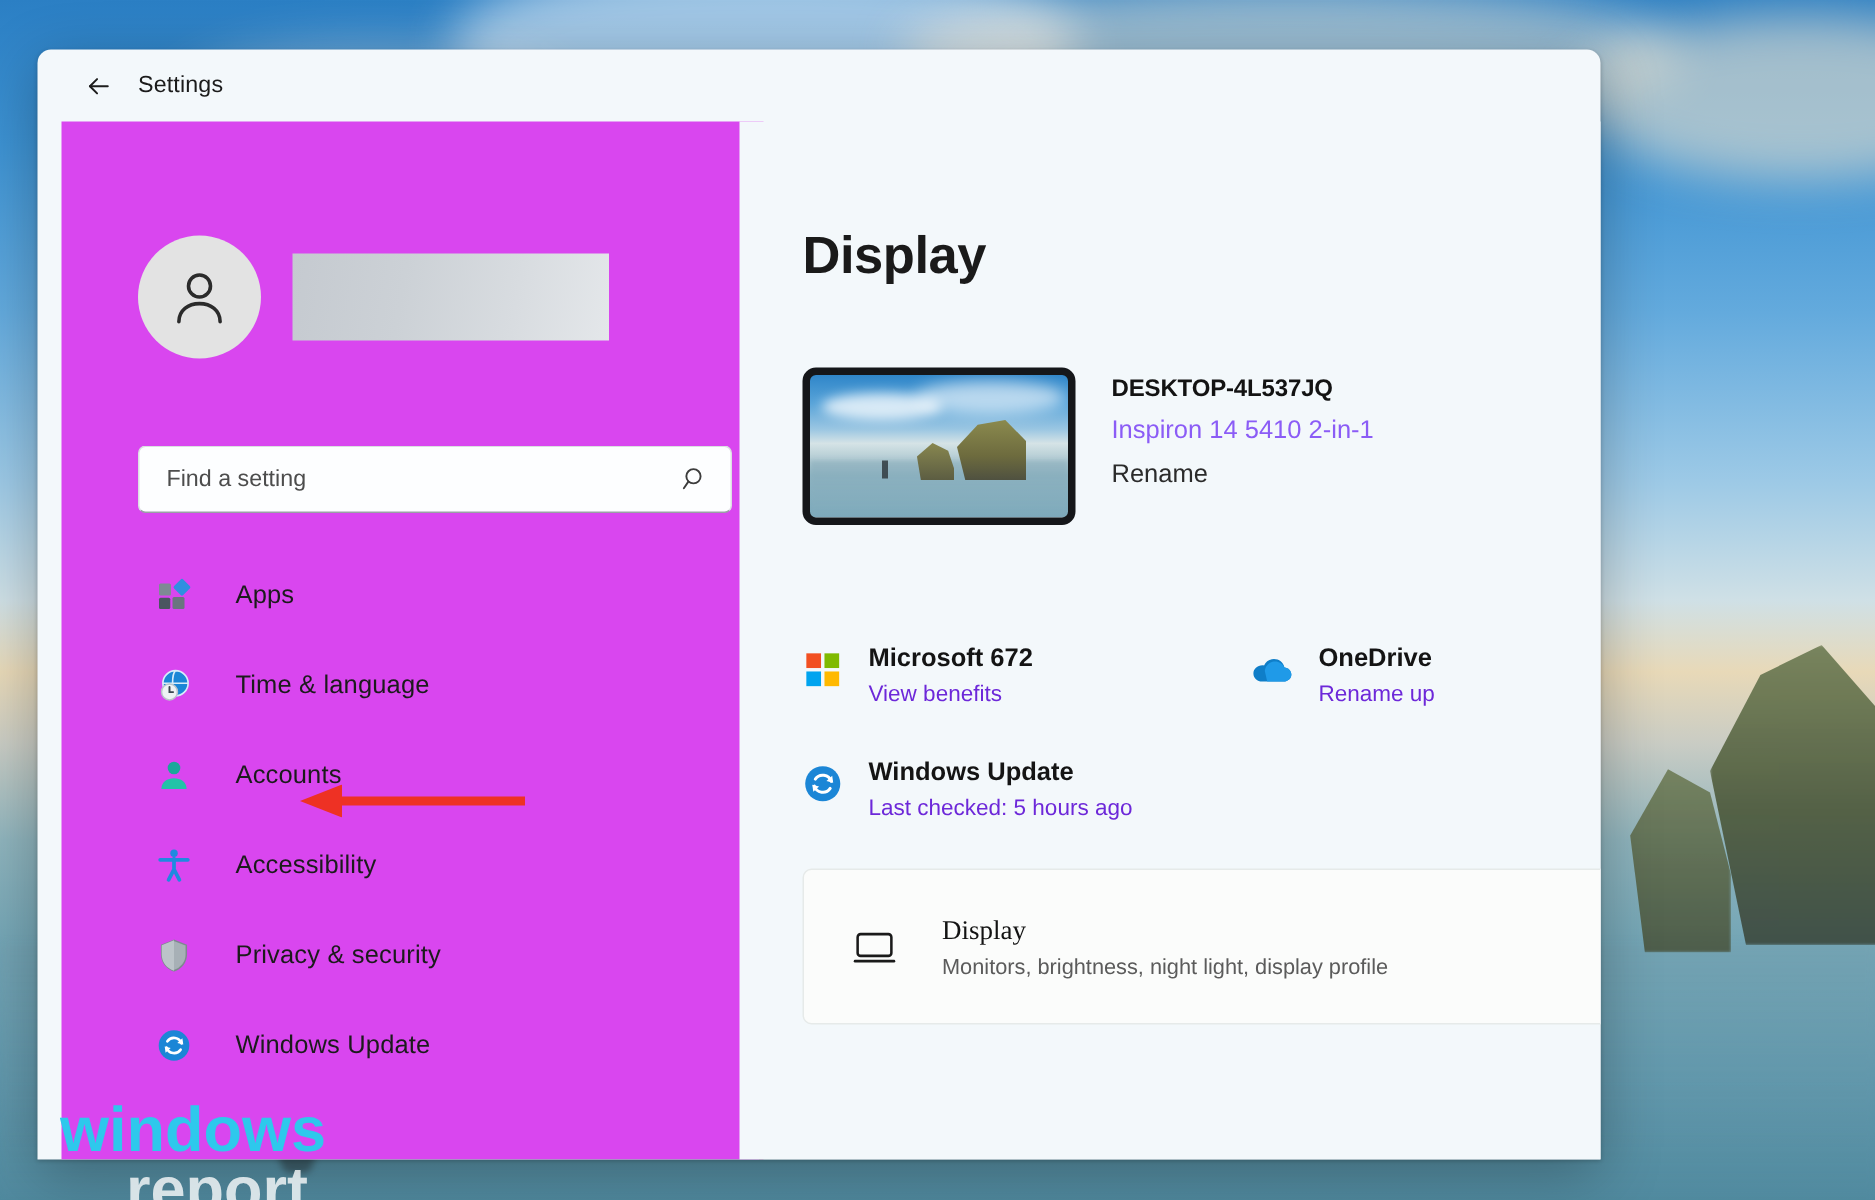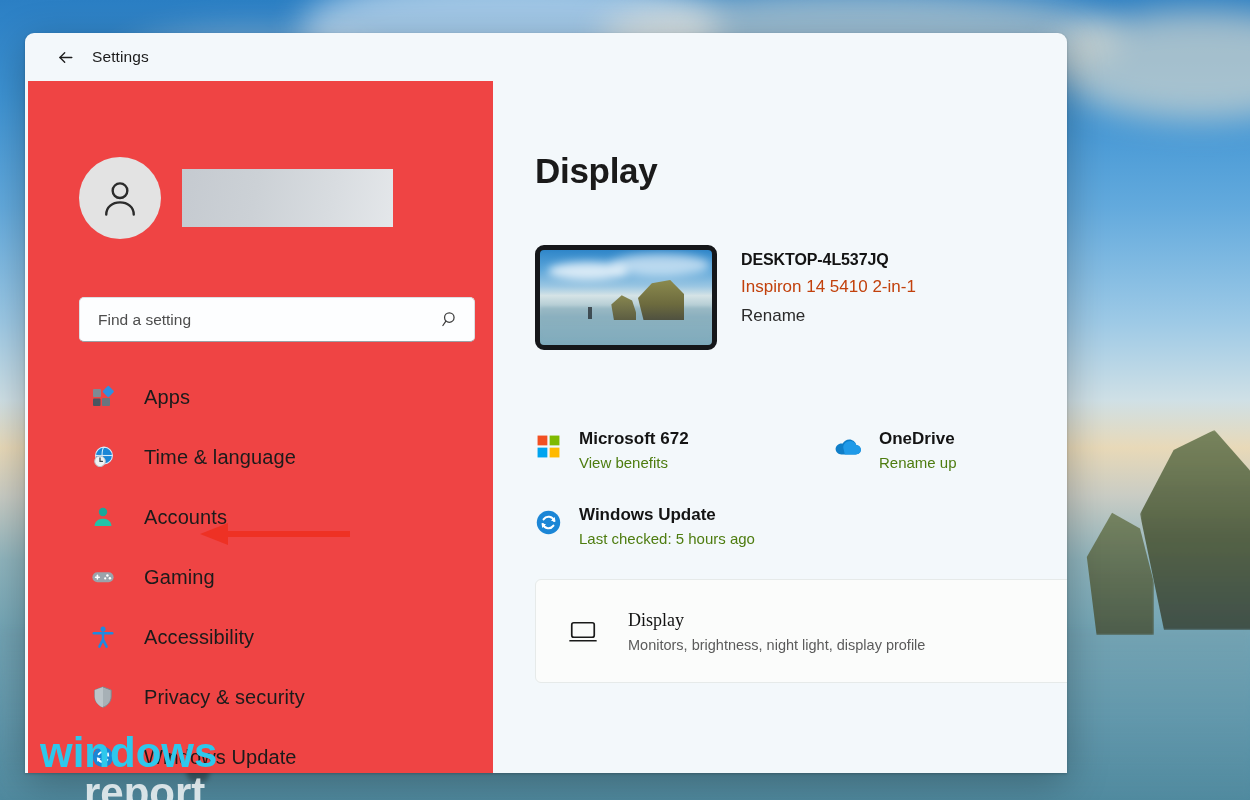--- a/index.html
+++ b/index.html
@@ -112,23 +112,23 @@
     display: flex; height: 40px;
   }
   .win-ctl {
     width: 47px; height: 40px;
     display: flex; align-items: center; justify-content: center;
     cursor: pointer; color: #1d1d1d;
   }
 
   
   #sidebar {
-    position: absolute; left: 3px; top: 48px;
+    position: absolute; left: 16px; top: 48px;
     width: 468px; height: 692px;
-    background: #ef4444;
+    background: #d946ef;
   }
   #profile-row {
     position: absolute; left: 51px; top: 76px;
     display: flex; align-items: center;
   }
   #avatar {
     width: 82px; height: 82px; border-radius: 50%;
     background: #e3e3e3;
     display: flex; align-items: center; justify-content: center;
   }
@@ -166,21 +166,21 @@
     padding-left: 62px;
     cursor: pointer;
   }
   .nav-icon {
     width: 26px; height: 26px;
     display: flex; align-items: center; justify-content: center;
     flex: 0 0 26px;
   }
   .nav-label {
     margin-left: 28px;
-    font-size: 20px;
+    font-size: 17px;
     color: #1b1b1b;
     letter-spacing: .1px;
   }
   #sidebar-scrollbar {
     position: absolute; left: 465px; top: 487px;
     width: 3px; height: 236px;
     background: #8b9396;
     border-radius: 2px;
   }
 
@@ -237,21 +237,21 @@
   }
   #thumb-walker {
     position: absolute; left: 48px; bottom: 26px;
     width: 4px; height: 12px; background: #2a3338; opacity: .8;
   }
   #device-info { margin-left: 24px; padding-top: 6px; }
   #device-name {
     font-size: 16px; font-weight: bold; color: #131313; letter-spacing: -.1px;
   }
   #device-model {
-    font-size: 17px; color: #c2410c; margin-top: 8px;
+    font-size: 17px; color: #8b5cf6; margin-top: 8px;
   }
   #rename-link {
     font-size: 17px; color: #2b2b2b; margin-top: 9px; cursor: pointer;
     width: fit-content;
   }
 
   
   #quick-links {
     position: absolute; left: 28px; top: 340px;
     width: 690px;
@@ -262,21 +262,21 @@
     padding: 8px 12px;
     border-radius: 5px; cursor: pointer;
   }
   .quick-icon {
     width: 30px; height: 30px; flex: 0 0 30px;
     display: flex; align-items: center; justify-content: center;
     margin-top: 2px;
   }
   .quick-text { margin-left: 16px; }
   .quick-title { font-size: 17px; font-weight: bold; color: #141414; }
-  .quick-sub { font-size: 15px; color: #4d7c0f; margin-top: 5px; }
+  .quick-sub { font-size: 15px; color: #6d28d9; margin-top: 5px; }
 
   
   .setting-card {
     position: absolute; left: 42px;
     width: 676px; height: 104px;
     background: #fbfcfb;
     border: 1px solid #e6eae9;
     border-radius: 6px;
     display: flex; align-items: center;
     padding: 0 26px 0 30px;
@@ -404,33 +404,20 @@
         <div class="nav-item">
           <span class="nav-icon">
             <svg width="24" height="24" viewBox="0 0 24 24">
               <circle cx="12" cy="7" r="4.2" fill="#1aa89a"></circle>
               <path d="M3.6 21c0-4.6 3.8-7.2 8.4-7.2s8.4 2.6 8.4 7.2z" fill="#23c2a8"></path>
             </svg>
           </span>
           <span class="nav-label">Accounts</span>
         </div>
 
-        <div class="nav-item">
-          <span class="nav-icon">
-            <svg width="24" height="24" viewBox="0 0 24 24">
-              <rect x="1.4" y="7.2" width="21.2" height="10" rx="5" fill="#9aa4ac"></rect>
-              <line x1="6.4" y1="10.3" x2="6.4" y2="14.1" stroke="#fff" stroke-width="1.5" stroke-linecap="round"></line>
-              <line x1="4.5" y1="12.2" x2="8.3" y2="12.2" stroke="#fff" stroke-width="1.5" stroke-linecap="round"></line>
-              <circle cx="16.4" cy="10.6" r="1.25" fill="#fff"></circle>
-              <circle cx="18.9" cy="13.2" r="1.25" fill="#fff"></circle>
-              <circle cx="14.2" cy="13.4" r="1.1" fill="#fff"></circle>
-            </svg>
-          </span>
-          <span class="nav-label">Gaming</span>
-        </div>
 
         <div class="nav-item">
           <span class="nav-icon">
             <svg width="24" height="24" viewBox="0 0 24 24">
               <circle cx="12" cy="3.9" r="2.5" fill="#1e8ae0"></circle>
               <path d="M2.8 8.2h18.4" stroke="#1e8ae0" stroke-width="2.5" stroke-linecap="round"></path>
               <path d="M12 7.4v7.2M12 14.6l-3.6 7M12 14.6l3.6 7" stroke="#1e8ae0" stroke-width="2.5" stroke-linecap="round" fill="none"></path>
             </svg>
           </span>
           <span class="nav-label">Accessibility</span>

